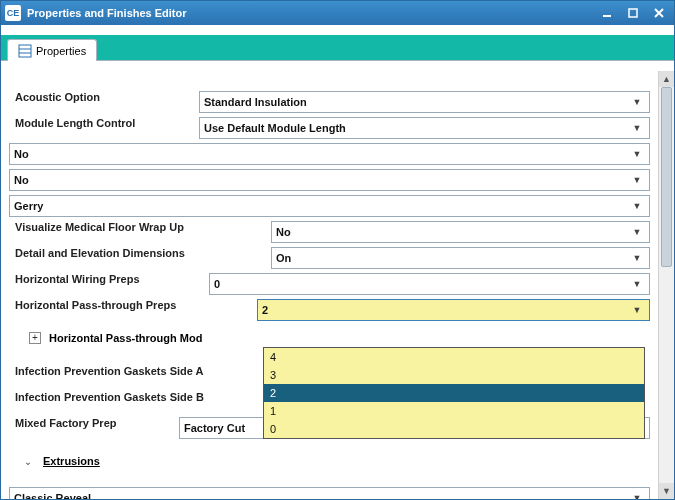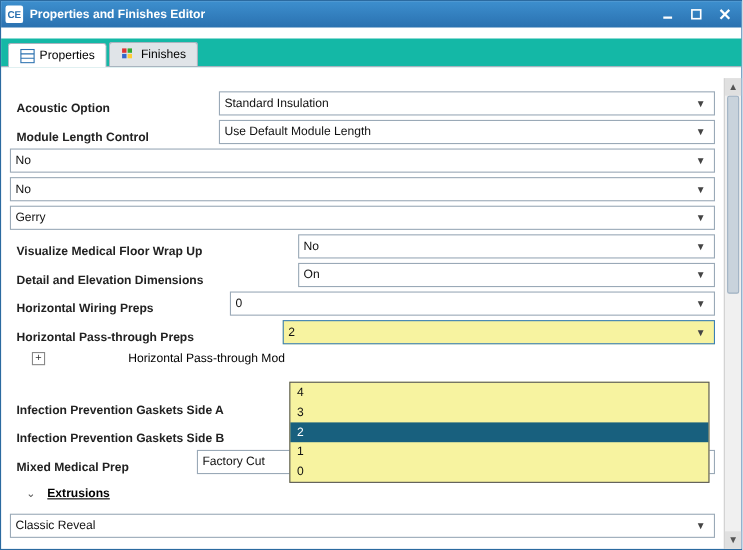--- a/index.html
+++ b/index.html
@@ -13,30 +13,30 @@
   .tabbar { height:26px; background:#14b8a6; border-bottom:1px solid #a8b4bf; display:flex; align-items:flex-end; padding:0 6px; gap:2px; }
   .tab { height:22px; padding:0 10px; display:flex; align-items:center; gap:4px; border:1px solid #a8b4bf; border-bottom:none; background:#e0e4e8; border-radius:3px 3px 0 0; cursor:pointer; }
   .tab.active { background:#fff; position:relative; top:1px; }
   .tab-icon { width:14px;height:14px;display:flex;align-items:center;justify-content:center; }
   .content-wrap { flex:1; position:relative; overflow:hidden; }
   .scroll-area { position:absolute; left:0; top:0; right:16px; bottom:0; overflow:hidden; padding:8px 8px 0 8px; }
   .vscroll { position:absolute; right:0; top:0; width:16px; height:100%; background:#f0f0f0; border-left:1px solid #d0d0d0; }
   .vscroll .up, .vscroll .down { height:16px; background:#e0e0e0; display:flex;align-items:center;justify-content:center;color:#555;cursor:pointer;font-size:9px; }
   .vscroll .track { position:absolute; top:16px; bottom:16px; left:0; right:0; }
   .vscroll .thumb { position:absolute; left:2px; right:2px; top:0; height:180px; background:#c9d3dc; border:1px solid #9fb1c2; border-radius:2px; cursor:pointer; }
-  .row { display:flex; align-items:flex-end; height:26px; margin:0 0 0 0; }
+  .row { display:flex; align-items:flex-start; height:26px; margin:12px 0 0 0; }
   .row + .row { margin-top:0; }
   .row .lbl { font-weight:bold; color:#222; padding-right:10px; white-space:nowrap; padding-left:6px; }
   .row .combo { flex:1; height:22px; border:1px solid #9aa9b7; background:#fff; display:flex; align-items:center; padding:0 4px; position:relative; cursor:pointer; }
-  .row .combo .val { flex:1; color:#111; overflow:hidden; white-space:nowrap; }
+  .row .combo .val { flex:1; color:#111; overflow:hidden; white-space:nowrap;font-weight:bold; }
   .row .combo .dd { width:16px; text-align:center; color:#444; font-size:9px; }
   .row.open .combo { background:#f7f3a0; border-color:#3a7fb5; }
   .tree-row { display:flex; align-items:center; height:26px; padding-left:6px; }
   .tree-row .expander { width:12px;height:12px;border:1px solid #888;margin-right:8px;display:flex;align-items:center;justify-content:center;font-size:10px;line-height:1;color:#333;cursor:pointer;background:#fff; }
-  .tree-row .tlabel { font-weight:normal;text-align:right; }
+  .tree-row .tlabel { font-weight:bold; }
   .section { display:flex; align-items:center; height:28px; padding-left:12px; margin-top:4px;}
   .section .chev { width:14px;text-align:center;color:#555;margin-right:8px; font-size:10px;}
   .section .slabel { font-weight:bold;text-decoration:underline; }
   .dropdown-list { position:absolute; background:#f7f3a0; border:1px solid #555; z-index:50; left:262px; width:382px; top:276px; }
   .dropdown-list .opt { height:18px; padding:0 6px; display:flex; align-items:center; color:#111; cursor:pointer; }
   .dropdown-list .opt.sel { background:#18607e; color:#fff; }
   .cutoff-label { overflow:hidden; white-space:nowrap; }
 </style>
 </head>
 <body>
@@ -68,31 +68,20 @@
   <div class="tabbar">
     <div class="tab active">
       <span class="tab-icon">
           <svg width="14" height="14">
             <rect x="1" y="1" width="12" height="12" fill="none" stroke="#2a71b0"></rect>
             <line x1="1" y1="5" x2="13" y2="5" stroke="#2a71b0"></line>
             <line x1="1" y1="9" x2="13" y2="9" stroke="#2a71b0"></line>
           </svg>
         </span>
       <span>Properties</span>
-    </div>
-    <div class="tab">
-      <span class="tab-icon">
-          <svg width="14" height="14">
-            <rect x="1" y="1" width="4" height="4" fill="#d33"></rect>
-            <rect x="6" y="1" width="4" height="4" fill="#3a3"></rect>
-            <rect x="1" y="6" width="4" height="4" fill="#36c"></rect>
-            <rect x="6" y="6" width="4" height="4" fill="#fc3"></rect>
-          </svg>
-        </span>
-      <span>Finishes</span>
     </div>
   </div>
 
   <div class="content-wrap">
     <div class="scroll-area">
 
       <div class="row">
         <span class="lbl" style="width:190px">Acoustic Option</span>
         <div class="combo">
             <span class="val">Standard Insulation</span>
@@ -162,21 +151,21 @@
         <span class="lbl cutoff-label" style="width:320px">Infection Prevention Gaskets Side A</span>
       </div>
       <div class="row">
         <span class="lbl" style="width:320px">Infection Prevention Gaskets Side B</span>
         <div class="combo" style="flex:0 0 310px">
             <span class="val">No Gaskets</span>
             <span class="dd">▼</span>
           </div>
       </div>
       <div class="row">
-        <span class="lbl" style="width:170px">Mixed Medical Prep</span>
+        <span class="lbl" style="width:170px">Mixed Factory Prep</span>
         <div class="combo">
             <span class="val">Factory Cut</span>
             <span class="dd">▼</span>
           </div>
       </div>
 
       <div class="section">
         <span class="chev">⌄</span>
         <span class="slabel">Extrusions</span>
       </div>

